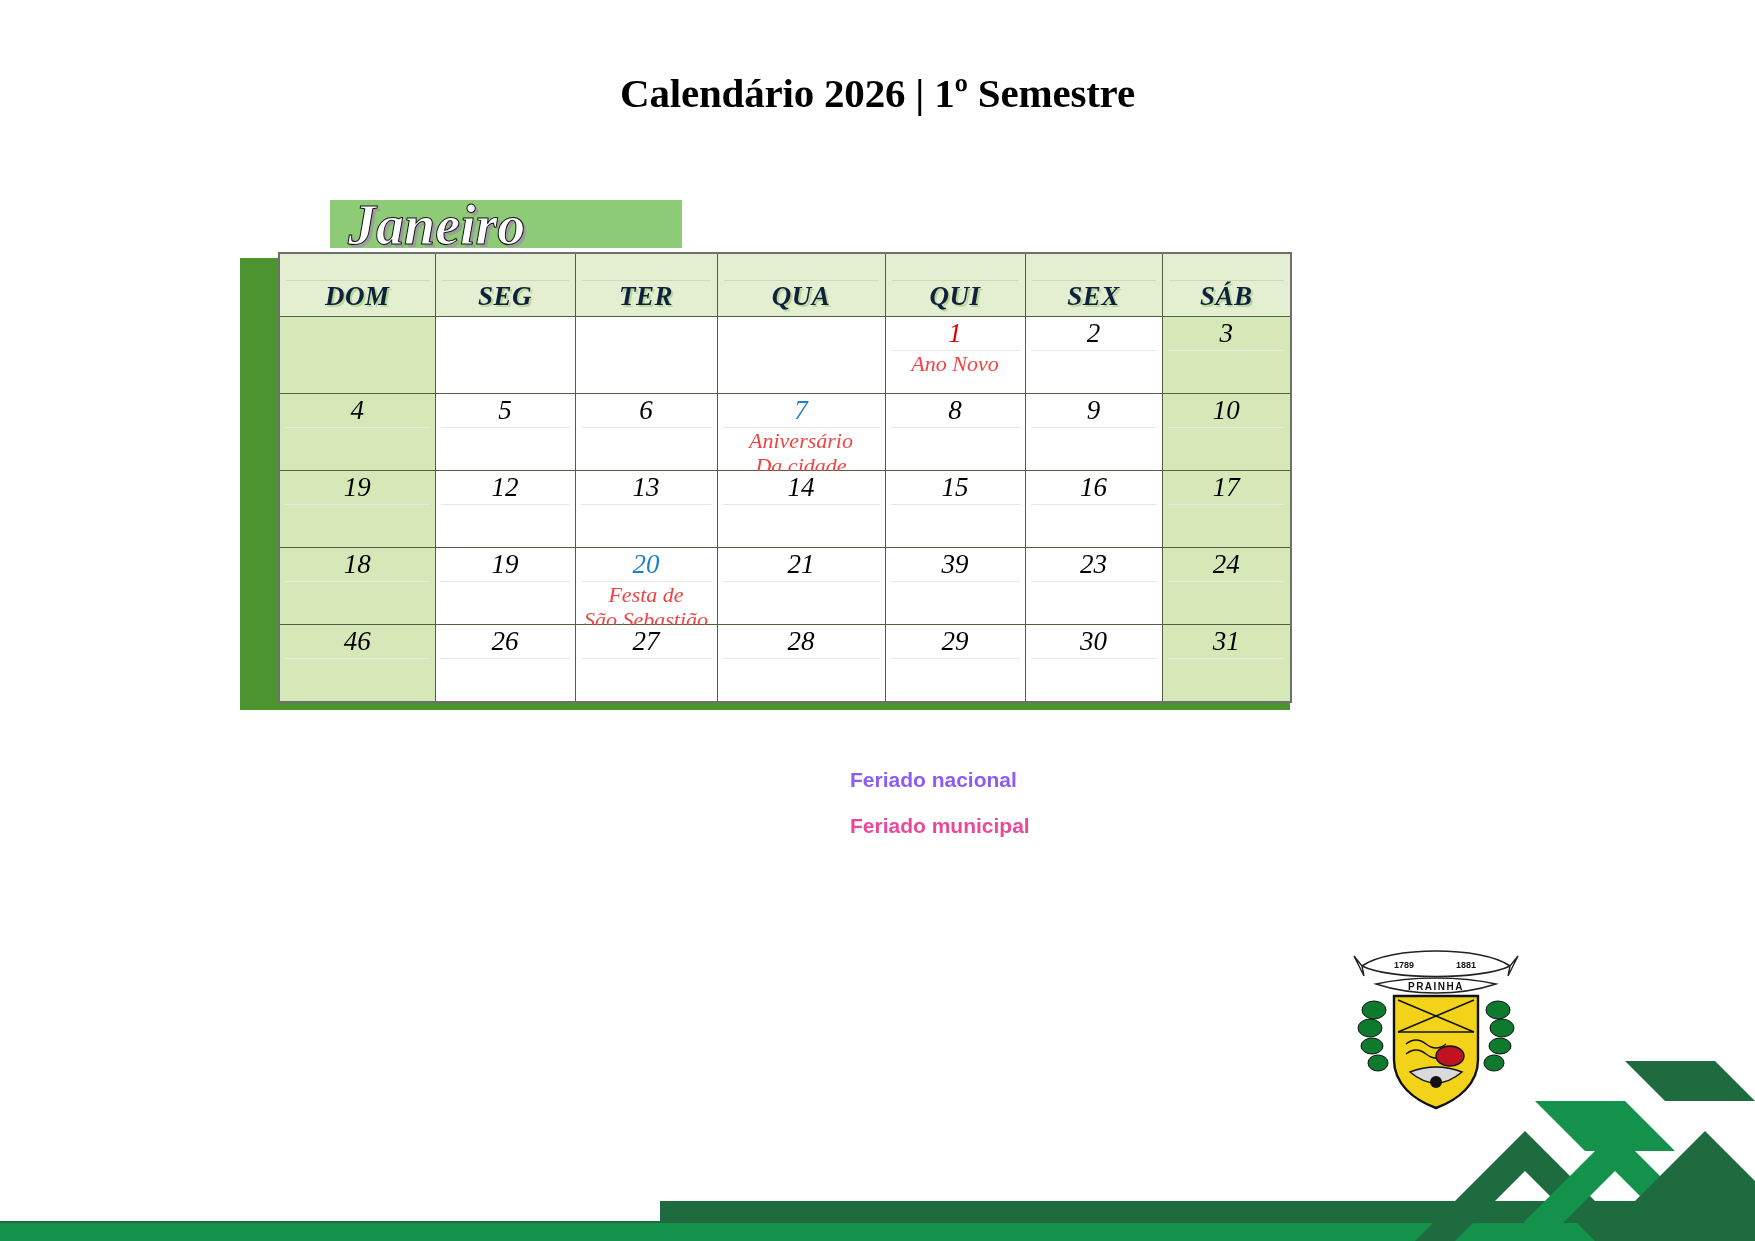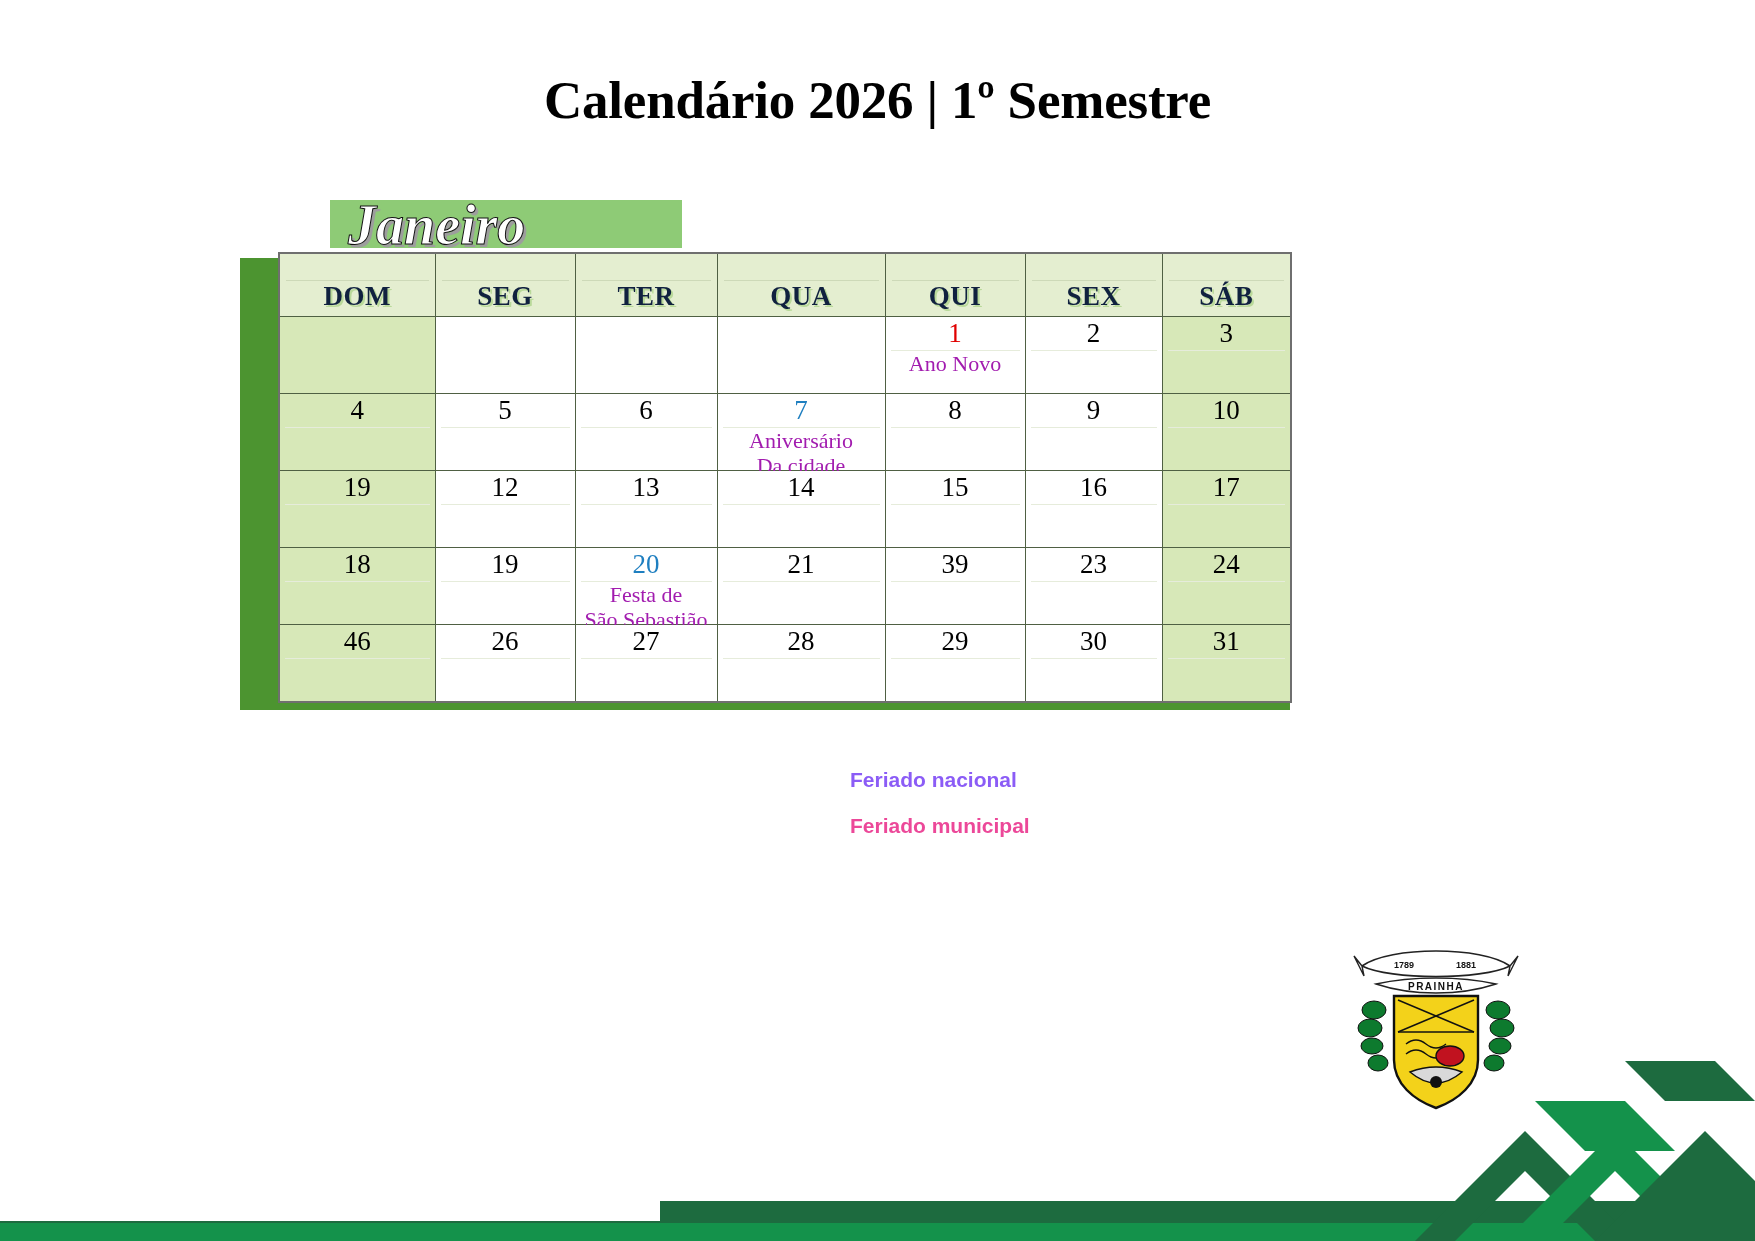--- a/index.html
+++ b/index.html
@@ -17,21 +17,21 @@
     background: #ffffff;
   }
 
   
   .title-block {
     position: absolute;
     top: 68px; left: 0; width: 1755px;
     text-align: center;
     font-family: "Liberation Serif", "DejaVu Serif", serif;
     font-weight: bold;
-    font-size: 53px;
+    font-size: 41px;
     line-height: 1.22;
     color: #000000;
     letter-spacing: -0.2px;
   }
   .title-block .t-line { display: block; }
 
   
   .month-banner {
     position: absolute;
     left: 330px; top: 200px;
@@ -81,20 +81,21 @@
   table.cal col.c-qua { width: 168px; }
   table.cal col.c-qui { width: 140px; }
   table.cal col.c-sex { width: 137px; }
   table.cal col.c-sab { width: 129px; }
 
   table.cal th, table.cal td {
     border: 1px solid #4f6043;
     padding: 0;
     vertical-align: top;
     position: relative;
+    font-style: italic;
   }
 
   
   table.cal thead th {
     background: #e4eed0;
     height: 62px;
     text-align: center;
     vertical-align: bottom;
   }
   .wd-inner {
@@ -149,21 +150,21 @@
   }
   .daynum.nacional { color: #e00000; }
   .daynum.municipal { color: #1f7fc0; }
   .dayevt {
     position: absolute;
     left: 2px; right: 2px; top: 34px;
     text-align: center;
     font-family: "Liberation Serif", "DejaVu Serif", serif;
     font-size: 22px;
     line-height: 25px;
-    color: #a21caf;
+    color: #ef4444;
   }
 
   
   .legend {
     position: absolute;
     left: 850px; top: 768px;
     font-family: "Liberation Sans", "DejaVu Sans", sans-serif;
     font-weight: bold;
     font-size: 21px;
   }

